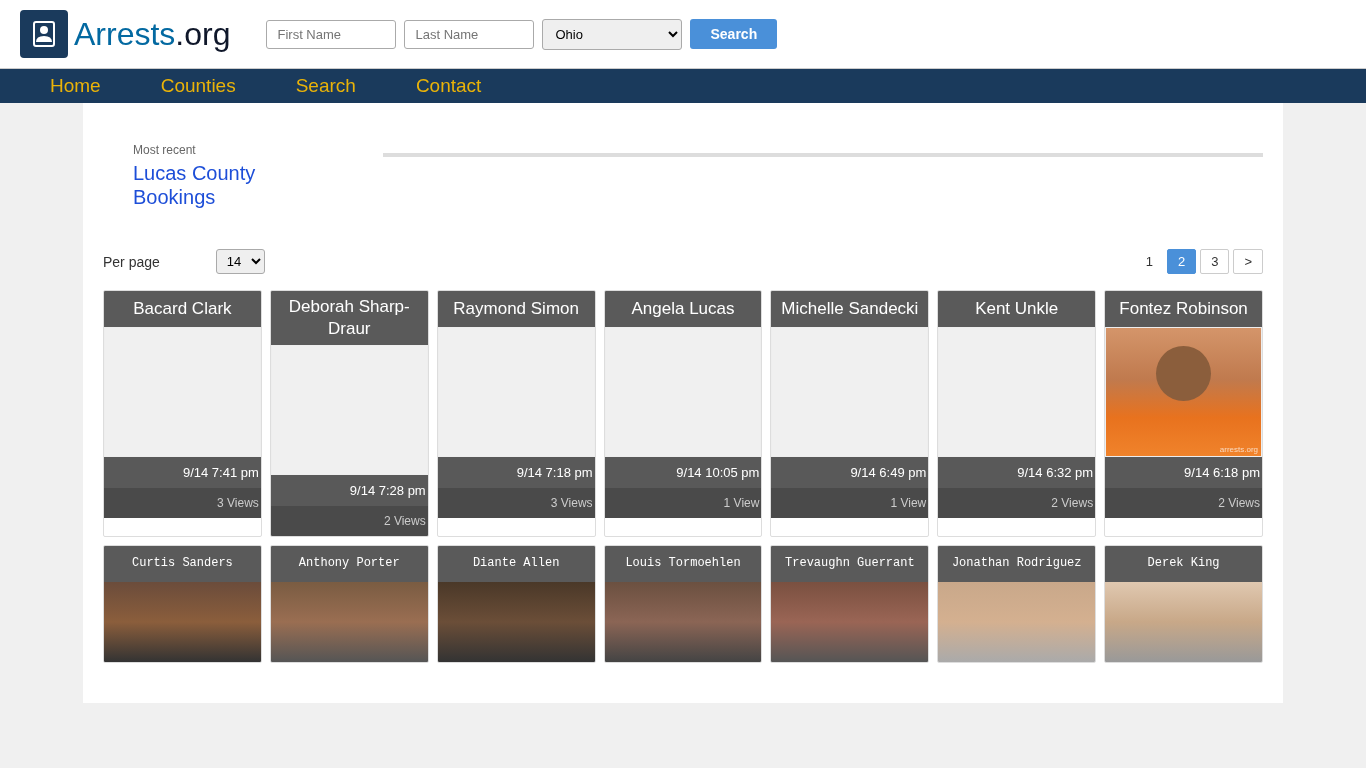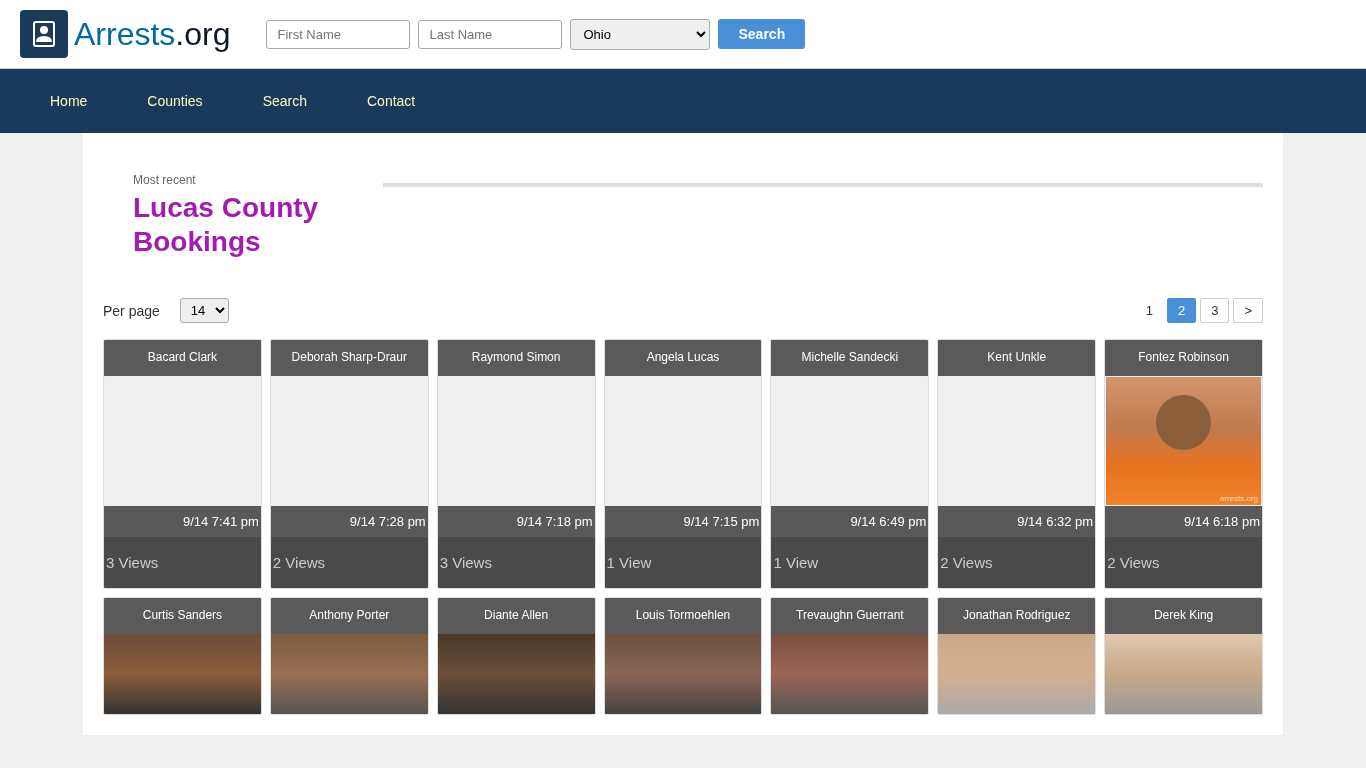--- a/index.html
+++ b/index.html
@@ -45,21 +45,21 @@
       display: flex;
       align-items: center;
       gap: 8px;
       margin-left: 20px;
     }
     #search-form input {
       border: 1px solid #aaa;
       padding: 6px 10px;
       font-size: 13px;
       border-radius: 3px;
-      width: 144px;
+      width: 130px;
       color: #999;
     }
     #search-form select {
       border: 1px solid #aaa;
       padding: 6px 8px;
       font-size: 13px;
       border-radius: 3px;
       width: 140px;
     }
     #search-btn {
@@ -74,23 +74,23 @@
     }
 
     
     #navbar {
       background: #1a3a5c;
       display: flex;
       align-items: center;
       padding: 0 20px;
     }
     .nav-item {
-      color: #fef9c3;
-      padding: 24px 30px;
-      font-size: 14px;
+      color: #eab308;
+      padding: 6px 30px;
+      font-size: 19px;
       cursor: pointer;
       text-decoration: none;
       display: inline-block;
     }
 
     
     #main {
       background: #f0f0f0;
       min-height: calc(768px - 100px);
       padding: 0;
@@ -107,23 +107,23 @@
       padding: 20px 30px 10px 30px;
       float: left;
       width: 280px;
     }
     #most-recent-label {
       color: #666;
       font-size: 12px;
       margin-bottom: 4px;
     }
     #page-title {
-      color: #a21caf;
-      font-size: 28px;
-      font-weight: bold;
+      color: #1d4ed8;
+      font-size: 20px;
+      font-weight: normal;
       line-height: 1.2;
     }
     #banner-line {
       height: 4px;
       background: #ddd;
       margin-top: 20px;
     }
 
     
     #grid-section {
@@ -141,20 +141,21 @@
       align-items: center;
       gap: 20px;
       font-size: 14px;
       color: #333;
     }
     #per-page-control select {
       border: 1px solid #aaa;
       padding: 3px 6px;
       font-size: 13px;
       border-radius: 3px;
+      margin-left: 36px;
     }
     #pagination {
       display: flex;
       align-items: center;
       gap: 4px;
     }
     .page-num {
       padding: 4px 10px;
       border: 1px solid #ccc;
       background: #fff;
@@ -186,21 +187,21 @@
       border: 1px solid #ddd;
       border-radius: 2px;
       overflow: hidden;
       cursor: pointer;
     }
     .mugshot-name {
       background: #5a5a5a;
       color: #fff;
       text-align: center;
       padding: 5px 4px;
-      font-size: 12px;
+      font-size: 17px;
       line-height: 1.3;
       min-height: 36px;
       display: flex;
       align-items: center;
       justify-content: center;
     }
     .mugshot-img {
       width: 100%;
       height: 130px;
       background: #f5f5f5;
@@ -224,23 +225,23 @@
     .mugshot-info {
       background: rgba(0,0,0,0.65);
       color: #fff;
       text-align: right;
       padding: 8px 2px;
       font-size: 13px;
     }
     .mugshot-views {
       background: #4a4a4a;
       color: #ccc;
-      text-align: left;
-      padding: 17px 2px;
-      font-size: 15px;
+      text-align: right;
+      padding: 8px 2px;
+      font-size: 12px;
     }
 
     
     .partial-row {
       margin-top: 8px;
       display: grid;
       grid-template-columns: repeat(7, 1fr);
       gap: 8px;
     }
     .partial-card {
@@ -254,20 +255,21 @@
       background: #5a5a5a;
       color: #fff;
       text-align: center;
       padding: 5px 4px;
       font-size: 12px;
       line-height: 1.3;
       min-height: 36px;
       display: flex;
       align-items: center;
       justify-content: center;
+      font-family: Liberation Mono, monospace;
     }
     .partial-img {
       width: 100%;
       height: 80px;
       background: #f0f0f0;
       overflow: hidden;
     }
   </style>
 </head>
 <body>
@@ -368,21 +370,21 @@
           </div>
           <div class="mugshot-info">9/14 7:18 pm</div>
           <div class="mugshot-views">3 Views</div>
         </div>
 
         <div class="mugshot-card">
           <div class="mugshot-name">Angela Lucas</div>
           <div class="mugshot-img">
             <div class="mugshot-img-placeholder"></div>
           </div>
-          <div class="mugshot-info">9/14 7:15 pm</div>
+          <div class="mugshot-info">9/14 10:05 pm</div>
           <div class="mugshot-views">1 View</div>
         </div>
 
         <div class="mugshot-card">
           <div class="mugshot-name">Michelle Sandecki</div>
           <div class="mugshot-img">
             <div class="mugshot-img-placeholder"></div>
           </div>
           <div class="mugshot-info">9/14 6:49 pm</div>
           <div class="mugshot-views">1 View</div>

